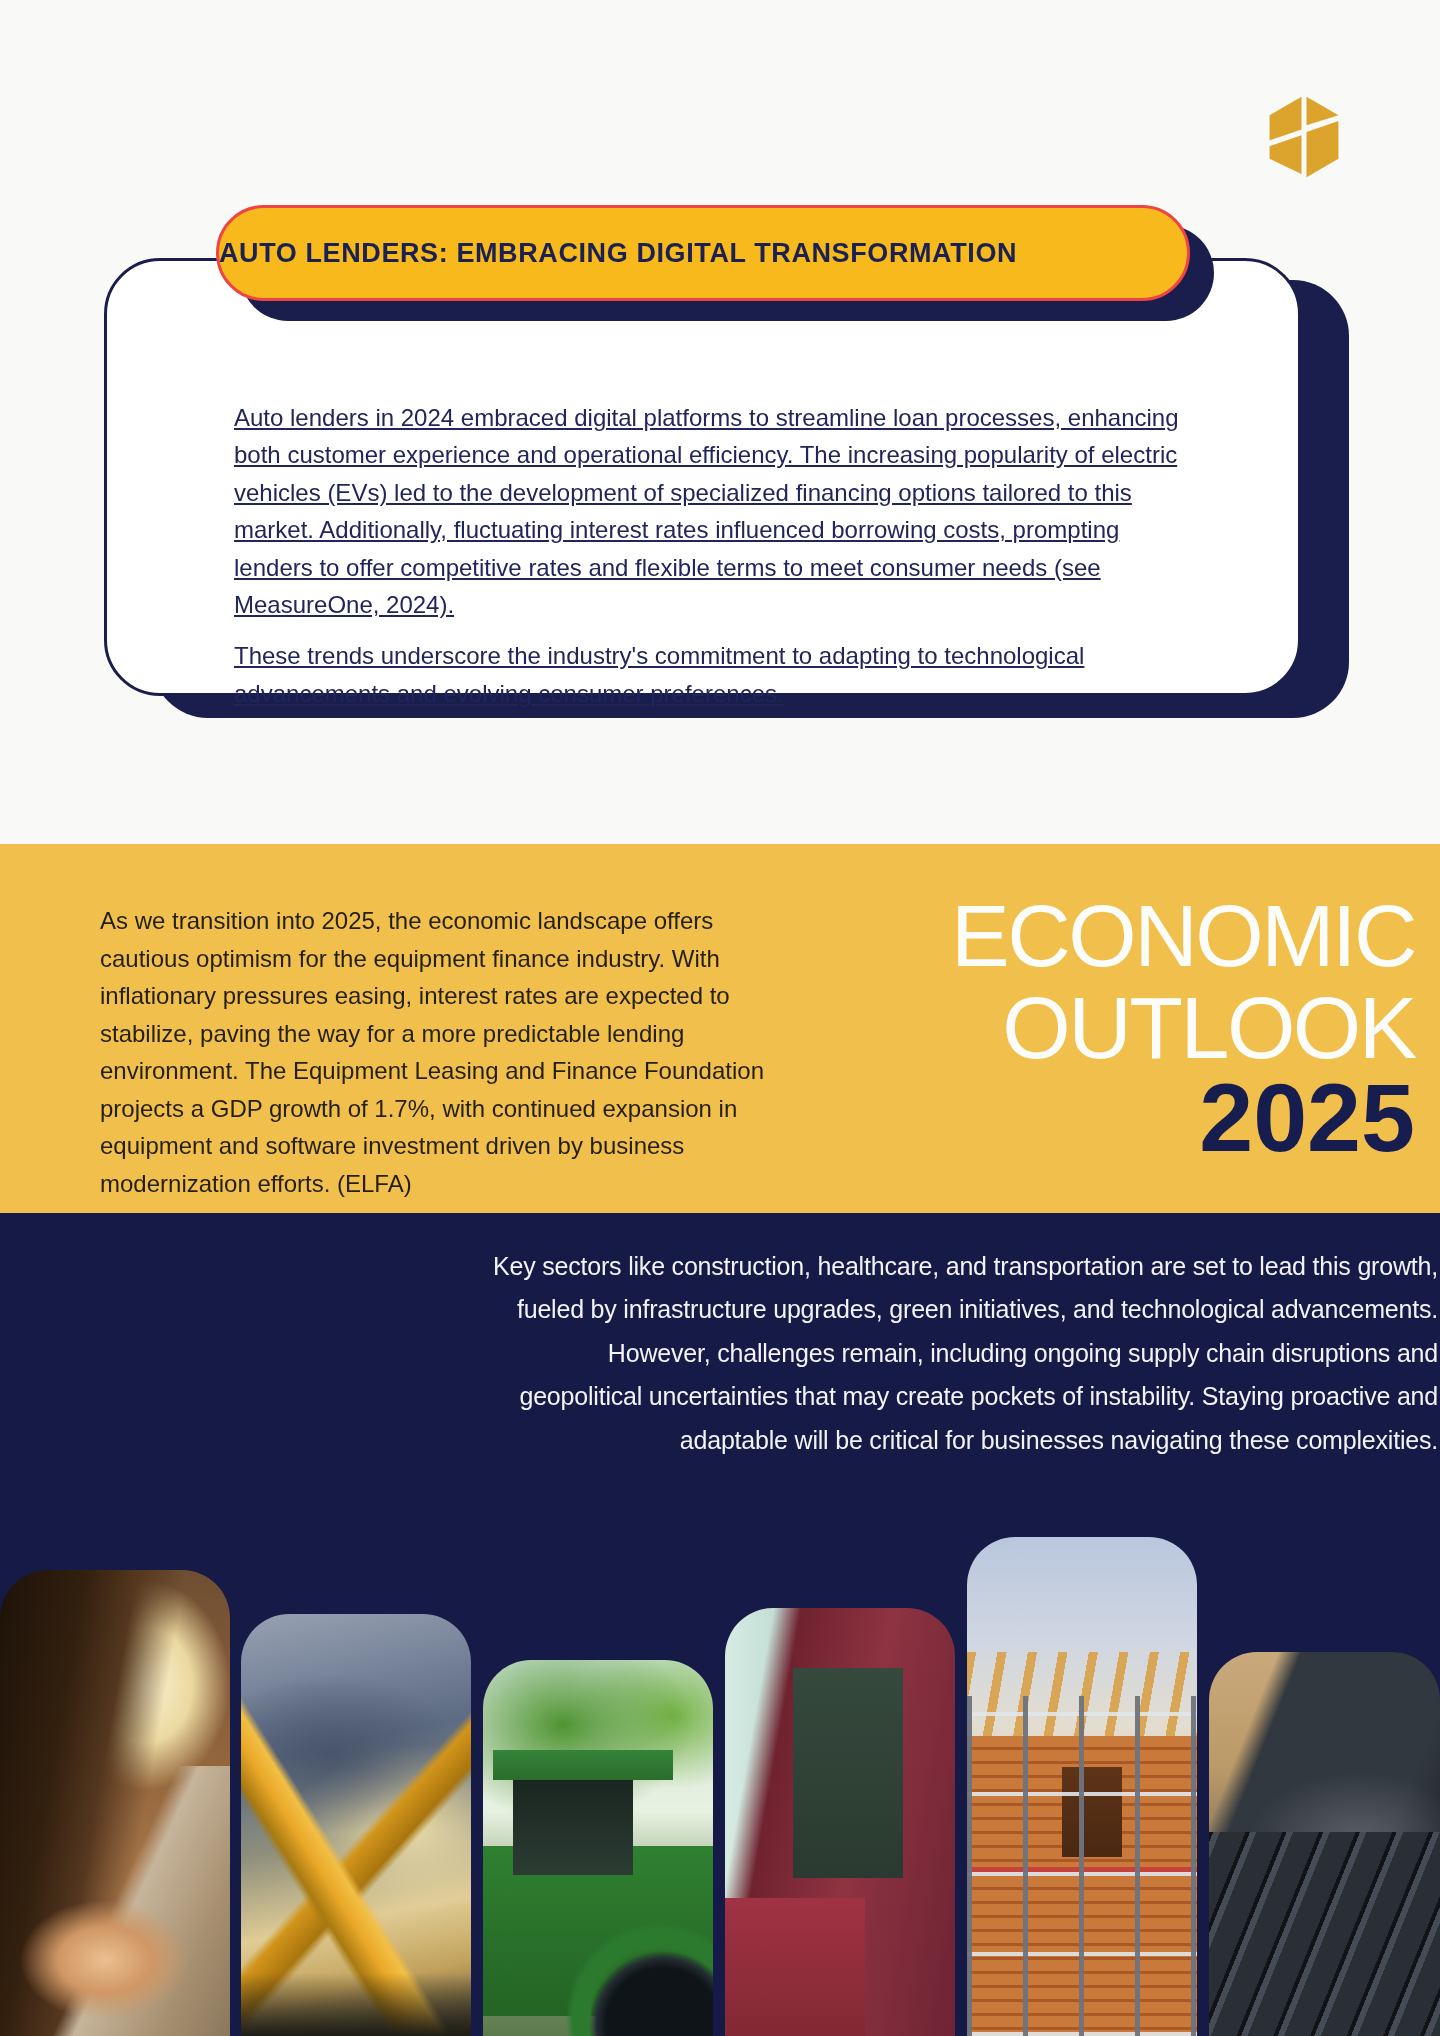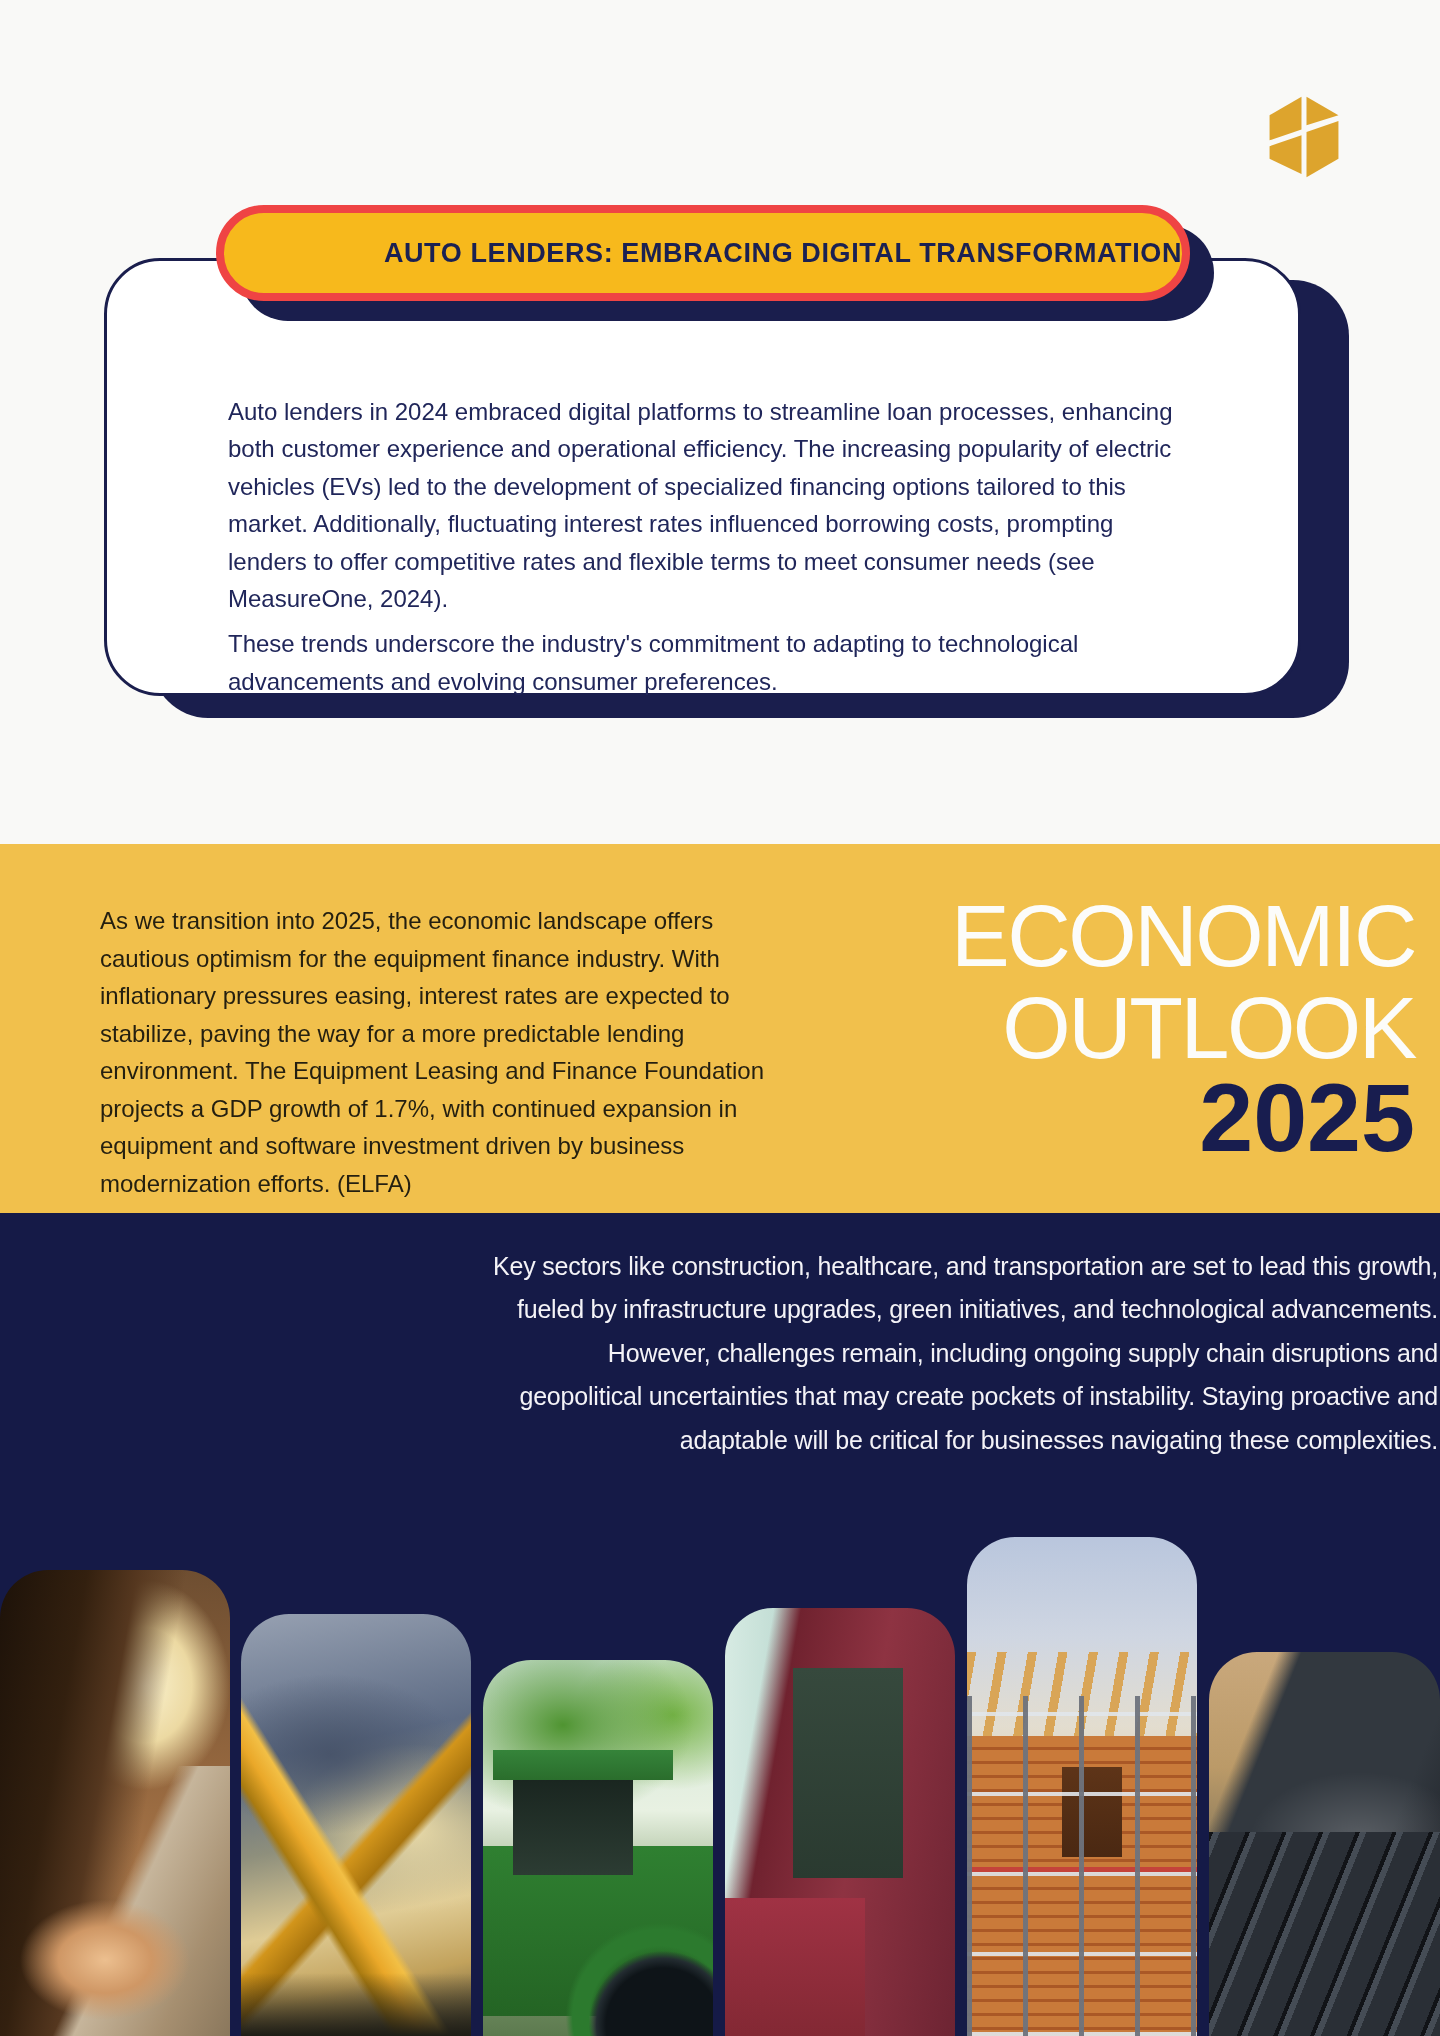--- a/index.html
+++ b/index.html
@@ -7,27 +7,27 @@
   #page{position:relative;width:1440px;height:2036px;background:#F9F9F7;overflow:hidden;margin:0 auto;}
 
   
   .logo{position:absolute;left:1262px;top:92px;width:84px;height:90px;}
 
   
   .card{position:absolute;left:104px;top:258px;width:1191px;height:432px;
         background:#FFFFFF;border:3px solid #1A1E4D;border-radius:56px;
         box-shadow:48px 22px 0 #1A1E4D;z-index:1;}
   .pill{position:absolute;left:216px;top:205px;width:974px;height:96px;
-        background:#F7B91C;border:8px solid #ef4444;border-radius:48px;
+        background:#F7B91C;border:3px solid #ef4444;border-radius:48px;
         box-shadow:24px 20px 0 #1A1E4D;z-index:2;
-        display:flex;align-items:center;justify-content:flex-end;box-sizing:border-box;}
+        display:flex;align-items:center;justify-content:flex-start;box-sizing:border-box;}
   .pill-label{font-size:27px;font-weight:bold;color:#1B2152;letter-spacing:.6px;}
   .card-text{position:absolute;left:220px;top:385px;width:980px;z-index:3;
         color:#20265A;font-size:24px;line-height:37.4px;}
-  .card-text p{margin:8px;}
+  .card-text p{margin:14px;text-decoration:underline;}
 
   
   .band{position:absolute;left:0;top:844px;width:1440px;height:429px;background:#F1C04C;}
   .band-para{position:absolute;left:100px;top:34px;width:700px;
         font-size:24px;line-height:37.5px;color:#241F10;}
   .band-title{position:absolute;right:25px;top:46px;text-align:right;}
   .band-title .line{font-size:88px;line-height:92px;color:#FCFCFA;
         letter-spacing:-2.5px;font-weight:400;}
   .band-title .year{font-size:97px;line-height:100px;font-weight:bold;
         color:#181D4F;letter-spacing:0;margin-top:-6px;}

